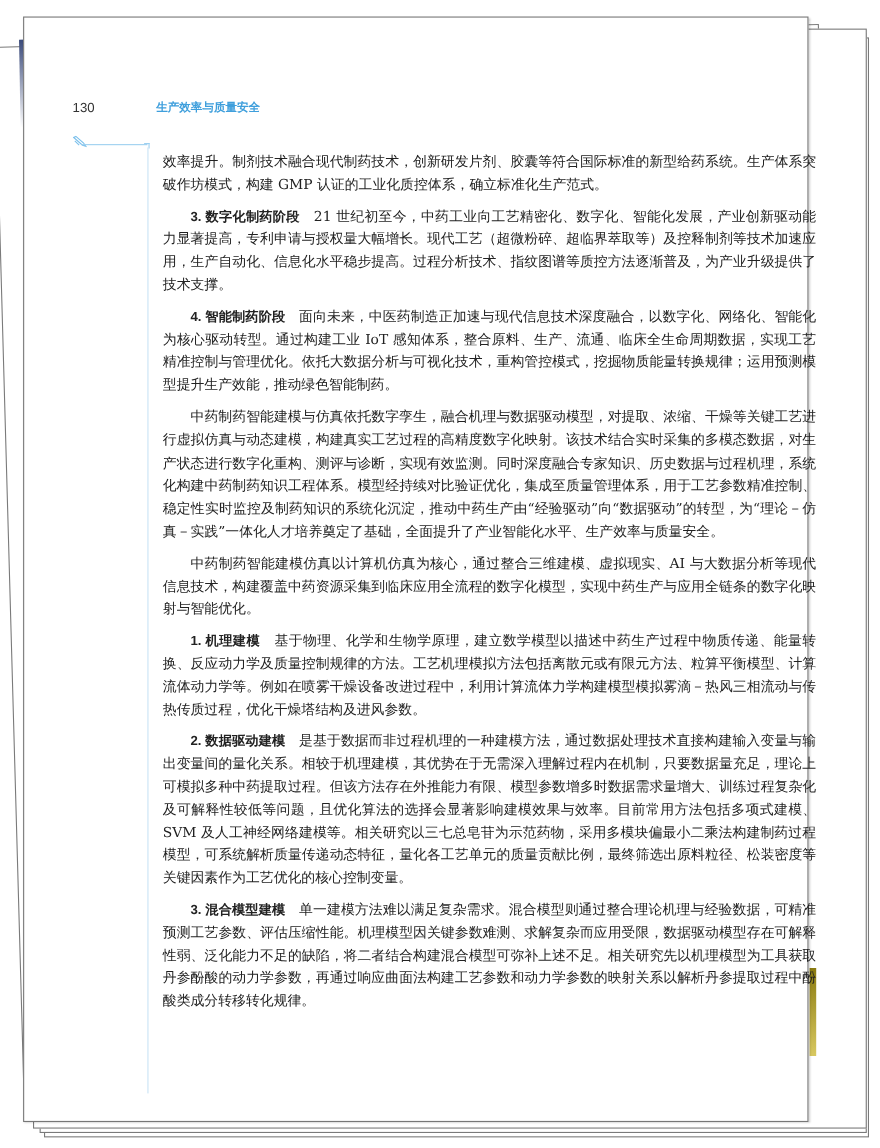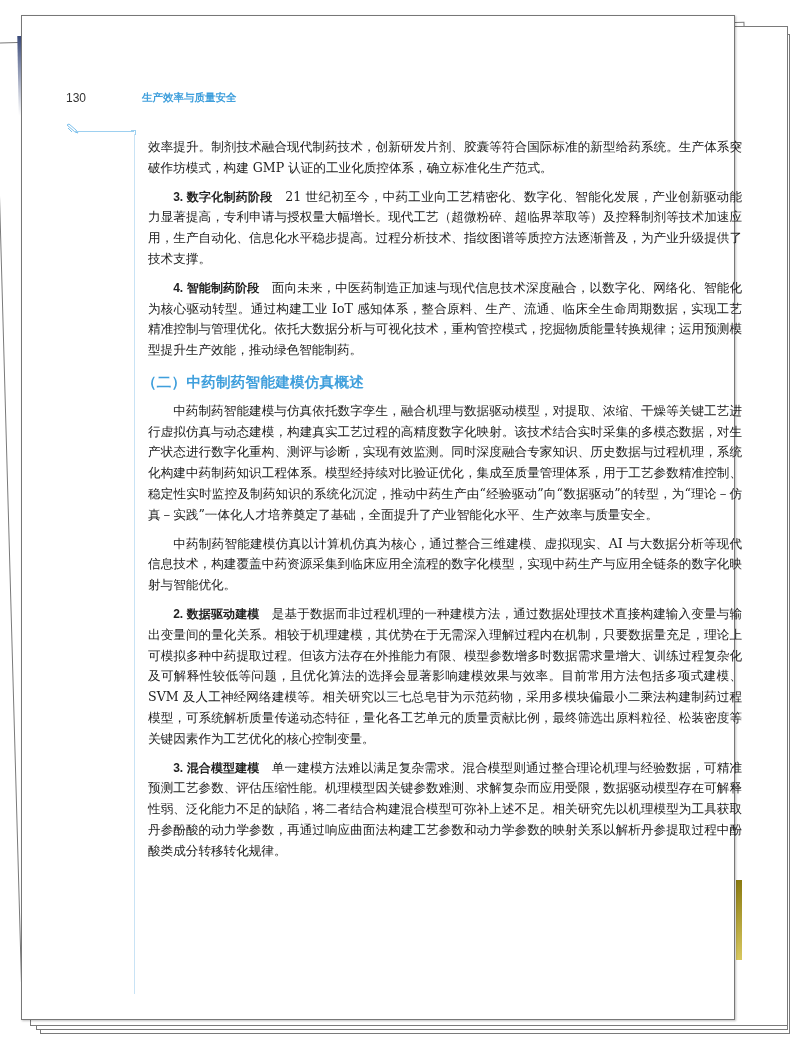--- a/index.html
+++ b/index.html
@@ -55,20 +55,20 @@
   </svg>
   <div class="margin-rule-top"></div>
   <div class="margin-rule-corner"></div>
   <div class="margin-rule-vert"></div>
 
   <div class="content">
     <p>效率提升。制剂技术融合现代制药技术，创新研发片剂、胶囊等符合国际标准的新型给药系统。生产体系突破作坊模式，构建 GMP 认证的工业化质控体系，确立标准化生产范式。</p>
     <p class="indent"><span class="lead">3. 数字化制药阶段</span>&nbsp;&nbsp;&nbsp;<span>21 世纪初至今，中药工业向工艺精密化、数字化、智能化发展，产业创新驱动能力显著提高，专利申请与授权量大幅增长。现代工艺（超微粉碎、超临界萃取等）及控释制剂等技术加速应用，生产自动化、信息化水平稳步提高。过程分析技术、指纹图谱等质控方法逐渐普及，为产业升级提供了技术支撑。</span></p>
     <p class="indent"><span class="lead">4. 智能制药阶段</span>&nbsp;&nbsp;&nbsp;<span>面向未来，中医药制造正加速与现代信息技术深度融合，以数字化、网络化、智能化为核心驱动转型。通过构建工业 IoT 感知体系，整合原料、生产、流通、临床全生命周期数据，实现工艺精准控制与管理优化。依托大数据分析与可视化技术，重构管控模式，挖掘物质能量转换规律；运用预测模型提升生产效能，推动绿色智能制药。</span></p>
 
-    <div class="section-heading">（二）中药制药智能建模仿真概述</div>
     <p class="indent">中药制药智能建模与仿真依托数字孪生，融合机理与数据驱动模型，对提取、浓缩、干燥等关键工艺进行虚拟仿真与动态建模，构建真实工艺过程的高精度数字化映射。该技术结合实时采集的多模态数据，对生产状态进行数字化重构、测评与诊断，实现有效监测。同时深度融合专家知识、历史数据与过程机理，系统化构建中药制药知识工程体系。模型经持续对比验证优化，集成至质量管理体系，用于工艺参数精准控制、稳定性实时监控及制药知识的系统化沉淀，推动中药生产由“经验驱动”向“数据驱动”的转型，为“理论－仿真－实践”一体化人才培养奠定了基础，全面提升了产业智能化水平、生产效率与质量安全。</p>
     <p class="indent">中药制药智能建模仿真以计算机仿真为核心，通过整合三维建模、虚拟现实、AI 与大数据分析等现代信息技术，构建覆盖中药资源采集到临床应用全流程的数字化模型，实现中药生产与应用全链条的数字化映射与智能优化。</p>
 
+    <p class="indent"><span class="lead">1. 机理建模</span>&nbsp;&nbsp;&nbsp;<span>基于物理、化学和生物学原理，建立数学模型以描述中药生产过程中物质传递、能量转换、反应动力学及质量控制规律的方法。工艺机理模拟方法包括离散元或有限元方法、粒算平衡模型、计算流体动力学等。例如在喷雾干燥设备改进过程中，利用计算流体力学构建模型模拟雾滴－热风三相流动与传热传质过程，优化干燥塔结构及进风参数。</span></p>
     <p class="indent"><span class="lead">2. 数据驱动建模</span>&nbsp;&nbsp;&nbsp;<span>是基于数据而非过程机理的一种建模方法，通过数据处理技术直接构建输入变量与输出变量间的量化关系。相较于机理建模，其优势在于无需深入理解过程内在机制，只要数据量充足，理论上可模拟多种中药提取过程。但该方法存在外推能力有限、模型参数增多时数据需求量增大、训练过程复杂化及可解释性较低等问题，且优化算法的选择会显著影响建模效果与效率。目前常用方法包括多项式建模、SVM 及人工神经网络建模等。相关研究以三七总皂苷为示范药物，采用多模块偏最小二乘法构建制药过程模型，可系统解析质量传递动态特征，量化各工艺单元的质量贡献比例，最终筛选出原料粒径、松装密度等关键因素作为工艺优化的核心控制变量。</span></p>
     <p class="indent"><span class="lead">3. 混合模型建模</span>&nbsp;&nbsp;&nbsp;<span>单一建模方法难以满足复杂需求。混合模型则通过整合理论机理与经验数据，可精准预测工艺参数、评估压缩性能。机理模型因关键参数难测、求解复杂而应用受限，数据驱动模型存在可解释性弱、泛化能力不足的缺陷，将二者结合构建混合模型可弥补上述不足。相关研究先以机理模型为工具获取丹参酚酸的动力学参数，再通过响应曲面法构建工艺参数和动力学参数的映射关系以解析丹参提取过程中酚酸类成分转移转化规律。</span></p>
   </div>
 </div>
 
 </body></html>

